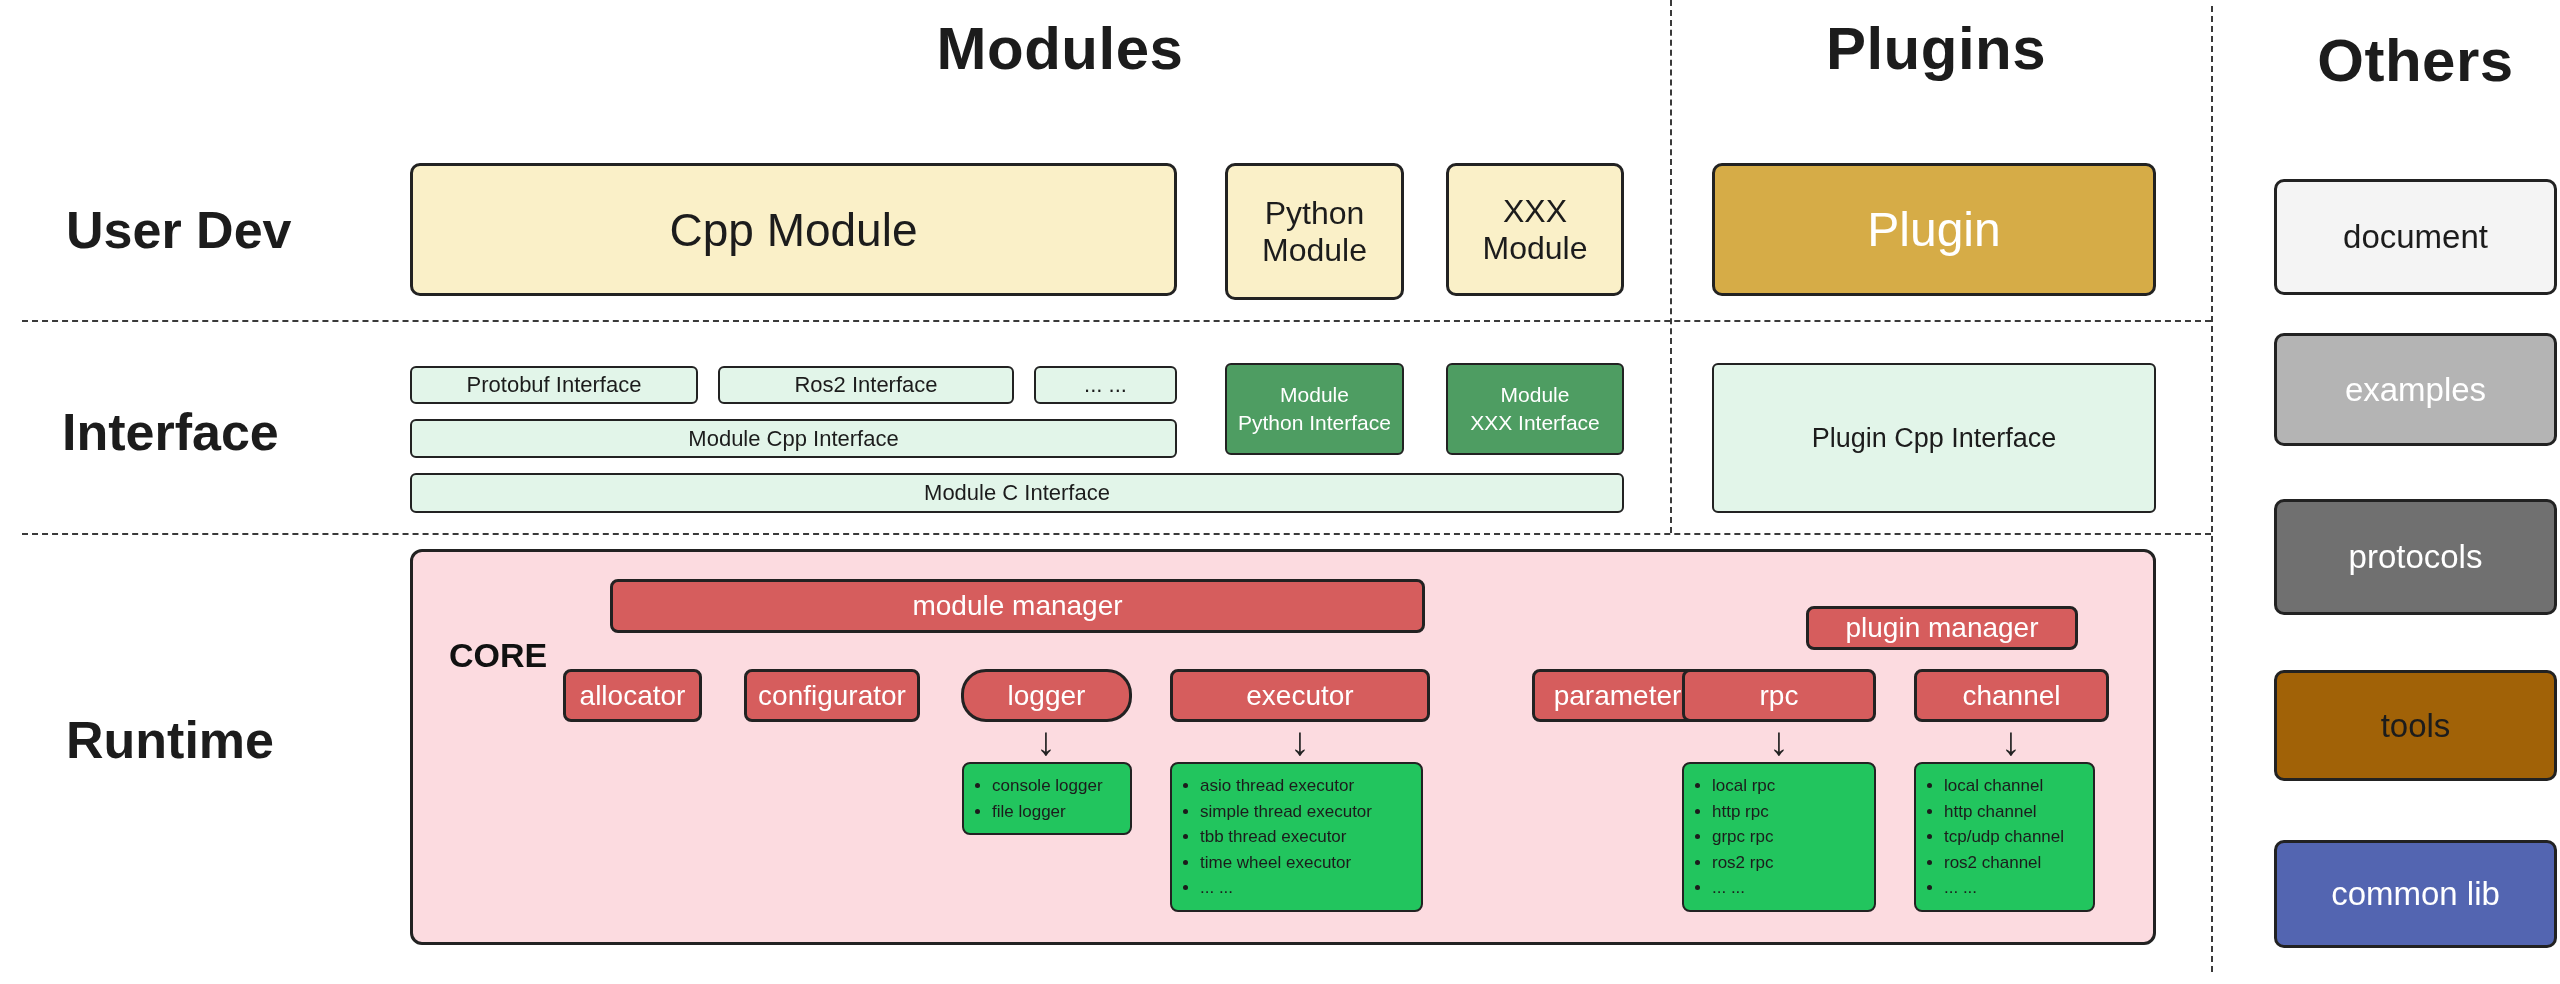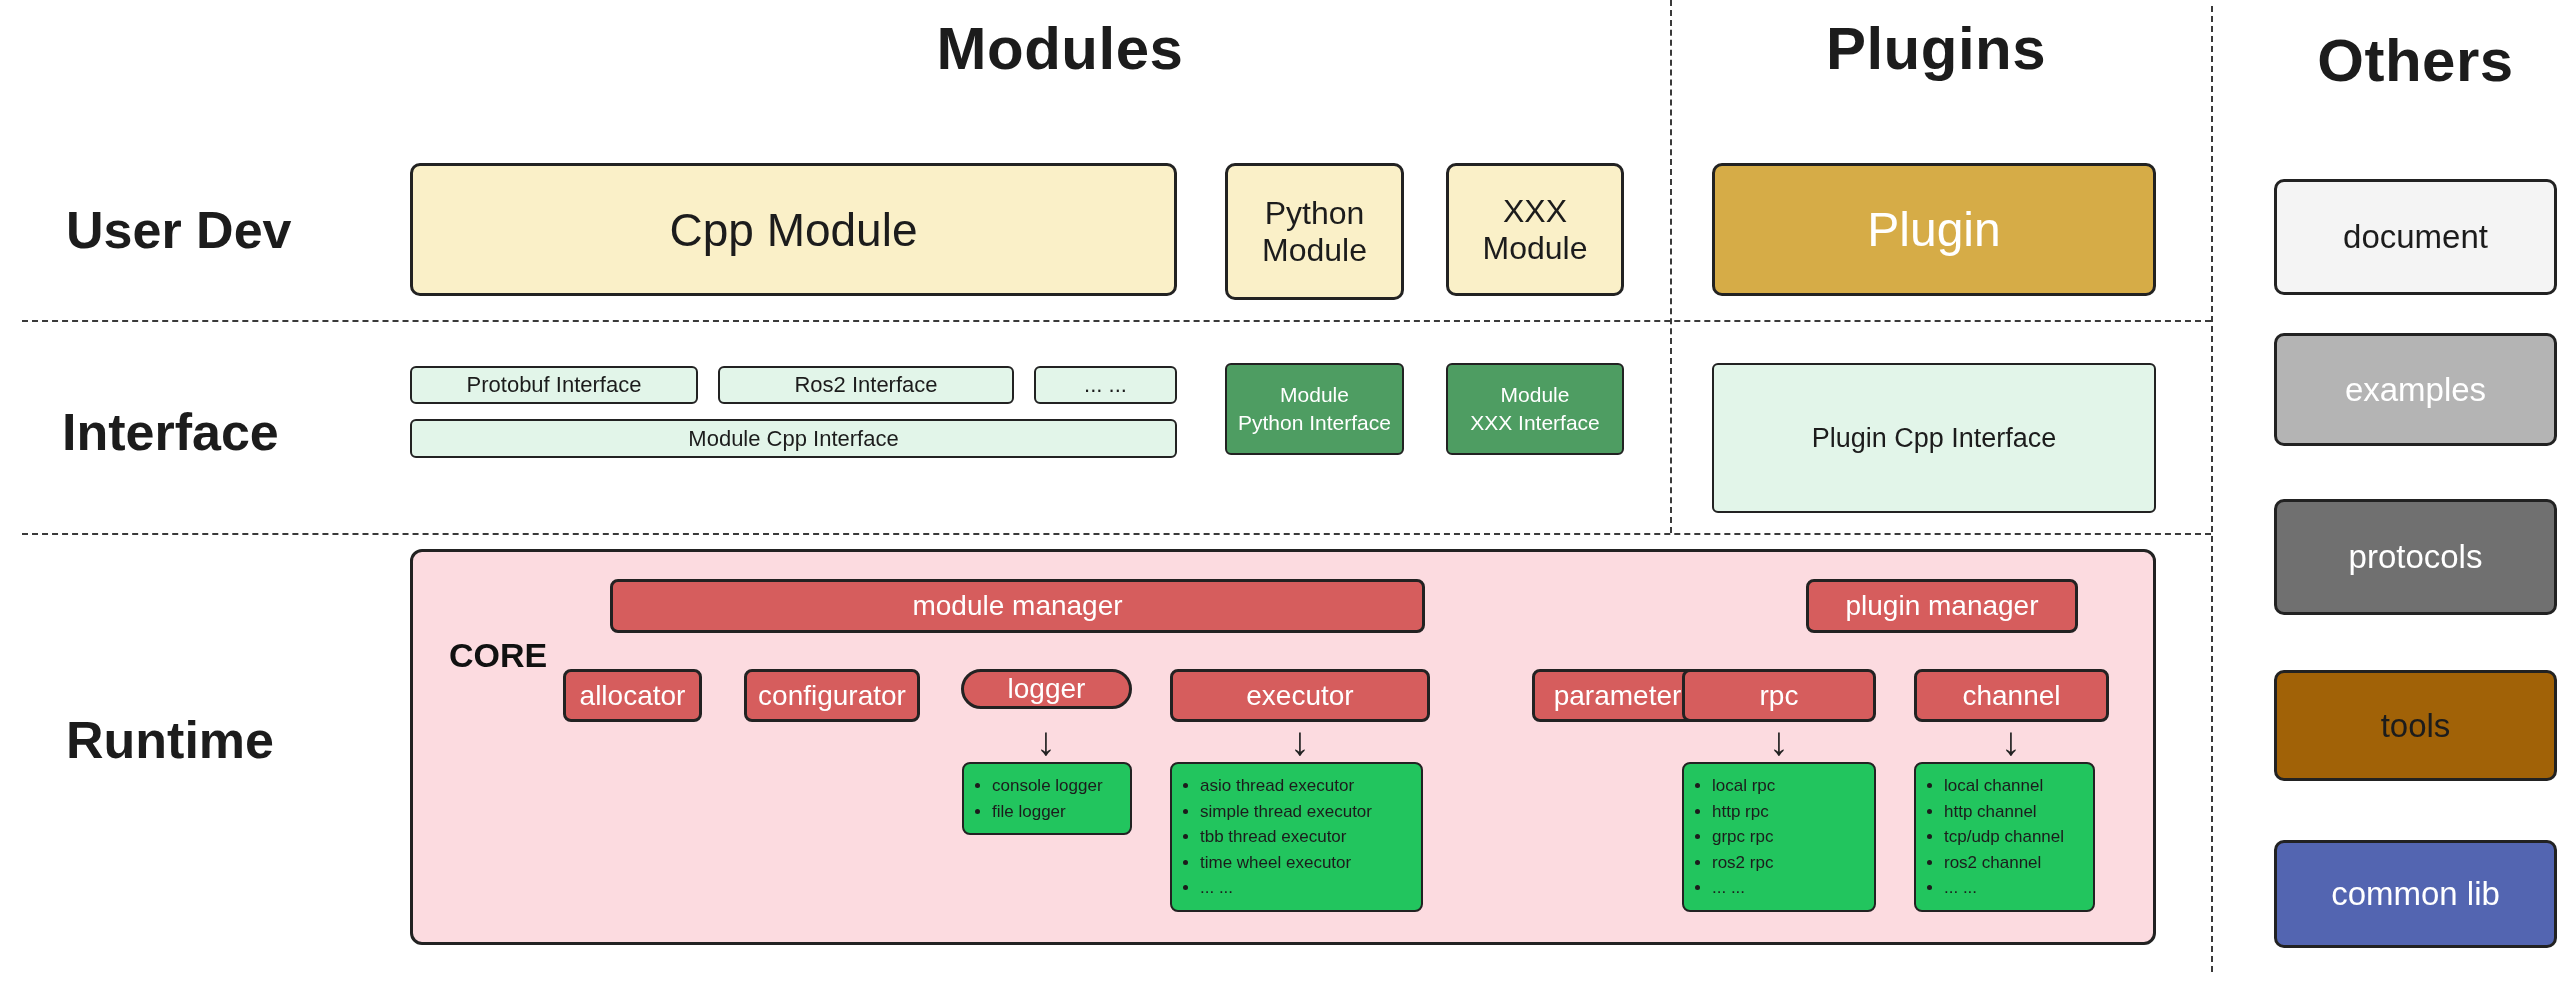--- a/index.html
+++ b/index.html
@@ -49,24 +49,24 @@
   #b-modc     { left:410px;  top:473px; width:1214px; height:40px; background:#e2f5e9; font-size:22px; }
   #b-modpy    { left:1225px; top:363px; width:179px; height:92px; background:#4e9d62; font-size:21px; line-height:1.35; }
   #b-modxxx   { left:1446px; top:363px; width:178px; height:92px; background:#4e9d62; font-size:21px; line-height:1.35; }
   #b-plugcpp  { left:1712px; top:363px; width:444px; height:150px; background:#e2f5e9; font-size:27px; }
 
   
   #b-core { left:410px; top:549px; width:1746px; height:396px; background:#fcdbe0; border-radius:12px; }
   #core-label { position:absolute; left:36px; top:84px; font-size:34px; font-weight:700; color:#111111; }
   .red { background:#d65d5d; color:#ffffff; font-size:28px; border-radius:8px; }
   #b-modmgr  { left:610px;  top:579px; width:815px; height:54px; }
-  #b-plugmgr { left:1806px; top:579px; width:272px; height:54px; }
+  #b-plugmgr { left:1806px; top:606px; width:272px; height:44px; }
   #b-alloc   { left:563px;  top:669px; width:139px; height:53px; }
   #b-config  { left:744px;  top:669px; width:176px; height:53px; }
-  #b-logger  { left:961px;  top:669px; width:171px; height:40px;border-radius:25px; }
+  #b-logger  { left:961px;  top:669px; width:171px; height:53px;border-radius:25px; }
   #b-exec    { left:1170px; top:669px; width:260px; height:53px; }
   #b-param   { left:1532px; top:669px; width:171px; height:53px; }
   #b-rpc     { left:1682px; top:669px; width:194px; height:53px; }
   #b-chan    { left:1914px; top:669px; width:195px; height:53px; }
 
   .arrow { position:absolute; top:718px; width:44px; height:46px; font-size:40px; font-weight:700;
            color:#222222; text-align:center; line-height:46px; }
   #arrow-logger { left:1024px; }
   #arrow-exec   { left:1278px; }
   #arrow-rpc    { left:1757px; }
@@ -110,20 +110,21 @@
 
   <div class="box" id="b-cpp">Cpp Module</div>
   <div class="box" id="b-python">Python Module</div>
   <div class="box" id="b-xxx">XXX Module</div>
   <div class="box white-text" id="b-plugin">Plugin</div>
 
   <div class="box thin" id="b-protobuf">Protobuf Interface</div>
   <div class="box thin" id="b-ros2">Ros2 Interface</div>
   <div class="box thin" id="b-ellipsis">... ...</div>
   <div class="box thin" id="b-modcpp">Module Cpp Interface</div>
+  <div class="box thin" id="b-modc">Module C Interface</div>
 
   <div class="box thin white-text" id="b-modpy">
     <div>
       <span style="display:block">Module</span>
       <span style="display:block">Python Interface</span>
     </div>
   </div>
   <div class="box thin white-text" id="b-modxxx">
     <div>
       <span style="display:block">Module</span>

